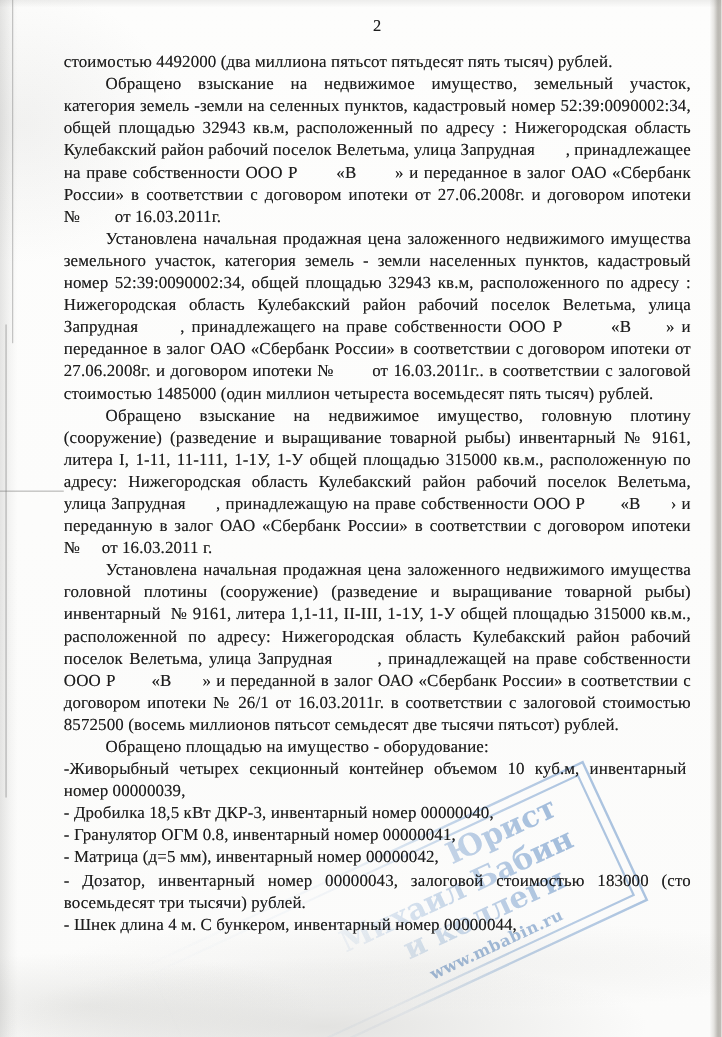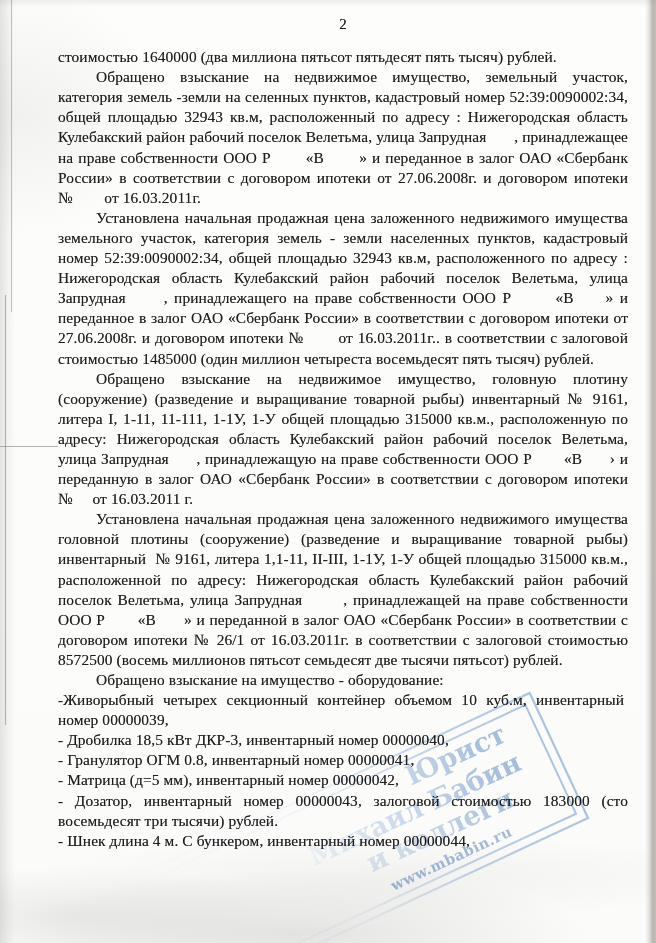--- a/index.html
+++ b/index.html
@@ -37,26 +37,26 @@
   
   .stamp{position:absolute;left:0;top:0;z-index:4;pointer-events:none;mix-blend-mode:multiply;opacity:.92;}
   .stamp text{font-family:"DejaVu Serif","Liberation Serif",serif;font-weight:bold;}
 </style>
 </head>
 <body>
 
 <div class="page">
   <div class="content">
     <p class="page-num"><span>2</span></p>
-    <p class="para">стоимостью 1640000 (два миллиона пятьсот пятьдесят пять тысяч) рублей.</p>
+    <p class="para">стоимостью 4492000 (два миллиона пятьсот пятьдесят пять тысяч) рублей.</p>
     <p class="para indent">Обращено взыскание на недвижимое имущество, земельный участок, категория земель -земли на селенных пунктов, кадастровый номер 52:39:0090002:34, общей площадью 32943 кв.м, расположенный по адресу : Нижегородская область Кулебакский район рабочий поселок Велетьма, улица Запрудная&nbsp;&nbsp;&nbsp;&nbsp;&nbsp;&nbsp;&nbsp;, принадлежащее на праве собственности ООО Р&nbsp;&nbsp;&nbsp;&nbsp;&nbsp;&nbsp; «В&nbsp;&nbsp;&nbsp;&nbsp;&nbsp;&nbsp;&nbsp;» и переданное в залог ОАО «Сбербанк России» в соответствии с договором ипотеки от 27.06.2008г. и договором ипотеки №&nbsp;&nbsp;&nbsp;&nbsp;&nbsp;&nbsp;&nbsp; от 16.03.2011г.</p>
     <p class="para indent">Установлена начальная продажная цена заложенного недвижимого имущества земельного участок, категория земель - земли населенных пунктов, кадастровый номер 52:39:0090002:34, общей площадью 32943 кв.м, расположенного по адресу : Нижегородская область Кулебакский район рабочий поселок Велетьма, улица Запрудная&nbsp;&nbsp;&nbsp;&nbsp;&nbsp;&nbsp;, принадлежащего на праве собственности ООО Р&nbsp;&nbsp;&nbsp;&nbsp;&nbsp;&nbsp; «В&nbsp;&nbsp;&nbsp;&nbsp;&nbsp;» и переданное в залог ОАО «Сбербанк России» в соответствии с договором ипотеки от 27.06.2008г. и договором ипотеки №&nbsp;&nbsp;&nbsp;&nbsp;&nbsp;&nbsp; от 16.03.2011г.. в соответствии с залоговой стоимостью 1485000 (один миллион четыреста восемьдесят пять тысяч) рублей.</p>
     <p class="para indent">Обращено взыскание на недвижимое имущество, головную плотину (сооружение) (разведение и выращивание товарной рыбы) инвентарный № 9161, литера I, 1-11, 11-111, 1-1У, 1-У общей площадью 315000 кв.м., расположенную по адресу: Нижегородская область Кулебакский район рабочий поселок Велетьма, улица Запрудная&nbsp;&nbsp;&nbsp;&nbsp;&nbsp;&nbsp;, принадлежащую на праве собственности ООО Р&nbsp;&nbsp;&nbsp;&nbsp;&nbsp;&nbsp; «В&nbsp;&nbsp;&nbsp;&nbsp;&nbsp;&nbsp;› и переданную в залог ОАО «Сбербанк России» в соответствии с договором ипотеки №&nbsp;&nbsp;&nbsp;&nbsp; от 16.03.2011 г.</p>
     <p class="para indent">Установлена начальная продажная цена заложенного недвижимого имущества головной плотины (сооружение) (разведение и выращивание товарной рыбы) инвентарный&nbsp;&nbsp;№ 9161, литера 1,1-11, II-III, 1-1У, 1-У общей площадью 315000 кв.м., расположенной по адресу: Нижегородская область Кулебакский район рабочий поселок Велетьма, улица Запрудная&nbsp;&nbsp;&nbsp;&nbsp;&nbsp;&nbsp;&nbsp;, принадлежащей на праве собственности ООО Р&nbsp;&nbsp;&nbsp;&nbsp;&nbsp;&nbsp; «В&nbsp;&nbsp;&nbsp;&nbsp;&nbsp;&nbsp;» и переданной в залог ОАО «Сбербанк России» в соответствии с договором ипотеки № 26/1 от 16.03.2011г. в соответствии с залоговой стоимостью 8572500 (восемь миллионов пятьсот семьдесят две тысячи пятьсот) рублей.</p>
-    <p class="para indent">Обращено взыскание на имущество - оборудование:</p>
+    <p class="para indent">Обращено площадью на имущество - оборудование:</p>
     <p class="para">-Живорыбный четырех секционный контейнер объемом 10 куб.м, инвентарный&nbsp; номер 00000039,</p>
     <p class="para">- Дробилка 18,5 кВт ДКР-3, инвентарный номер 00000040,</p>
     <p class="para">- Гранулятор ОГМ 0.8, инвентарный номер 00000041,</p>
     <p class="para">- Матрица (д=5 мм), инвентарный номер 00000042,</p>
     <p class="para">- Дозатор, инвентарный номер 00000043, залоговой стоимостью 183000 (сто восемьдесят три тысячи) рублей.</p>
     <p class="para">- Шнек длина 4 м. С бункером, инвентарный номер 00000044,</p>
   </div>
 
   <svg class="stamp" width="656" height="943" viewBox="0 0 656 943">
     <defs>

